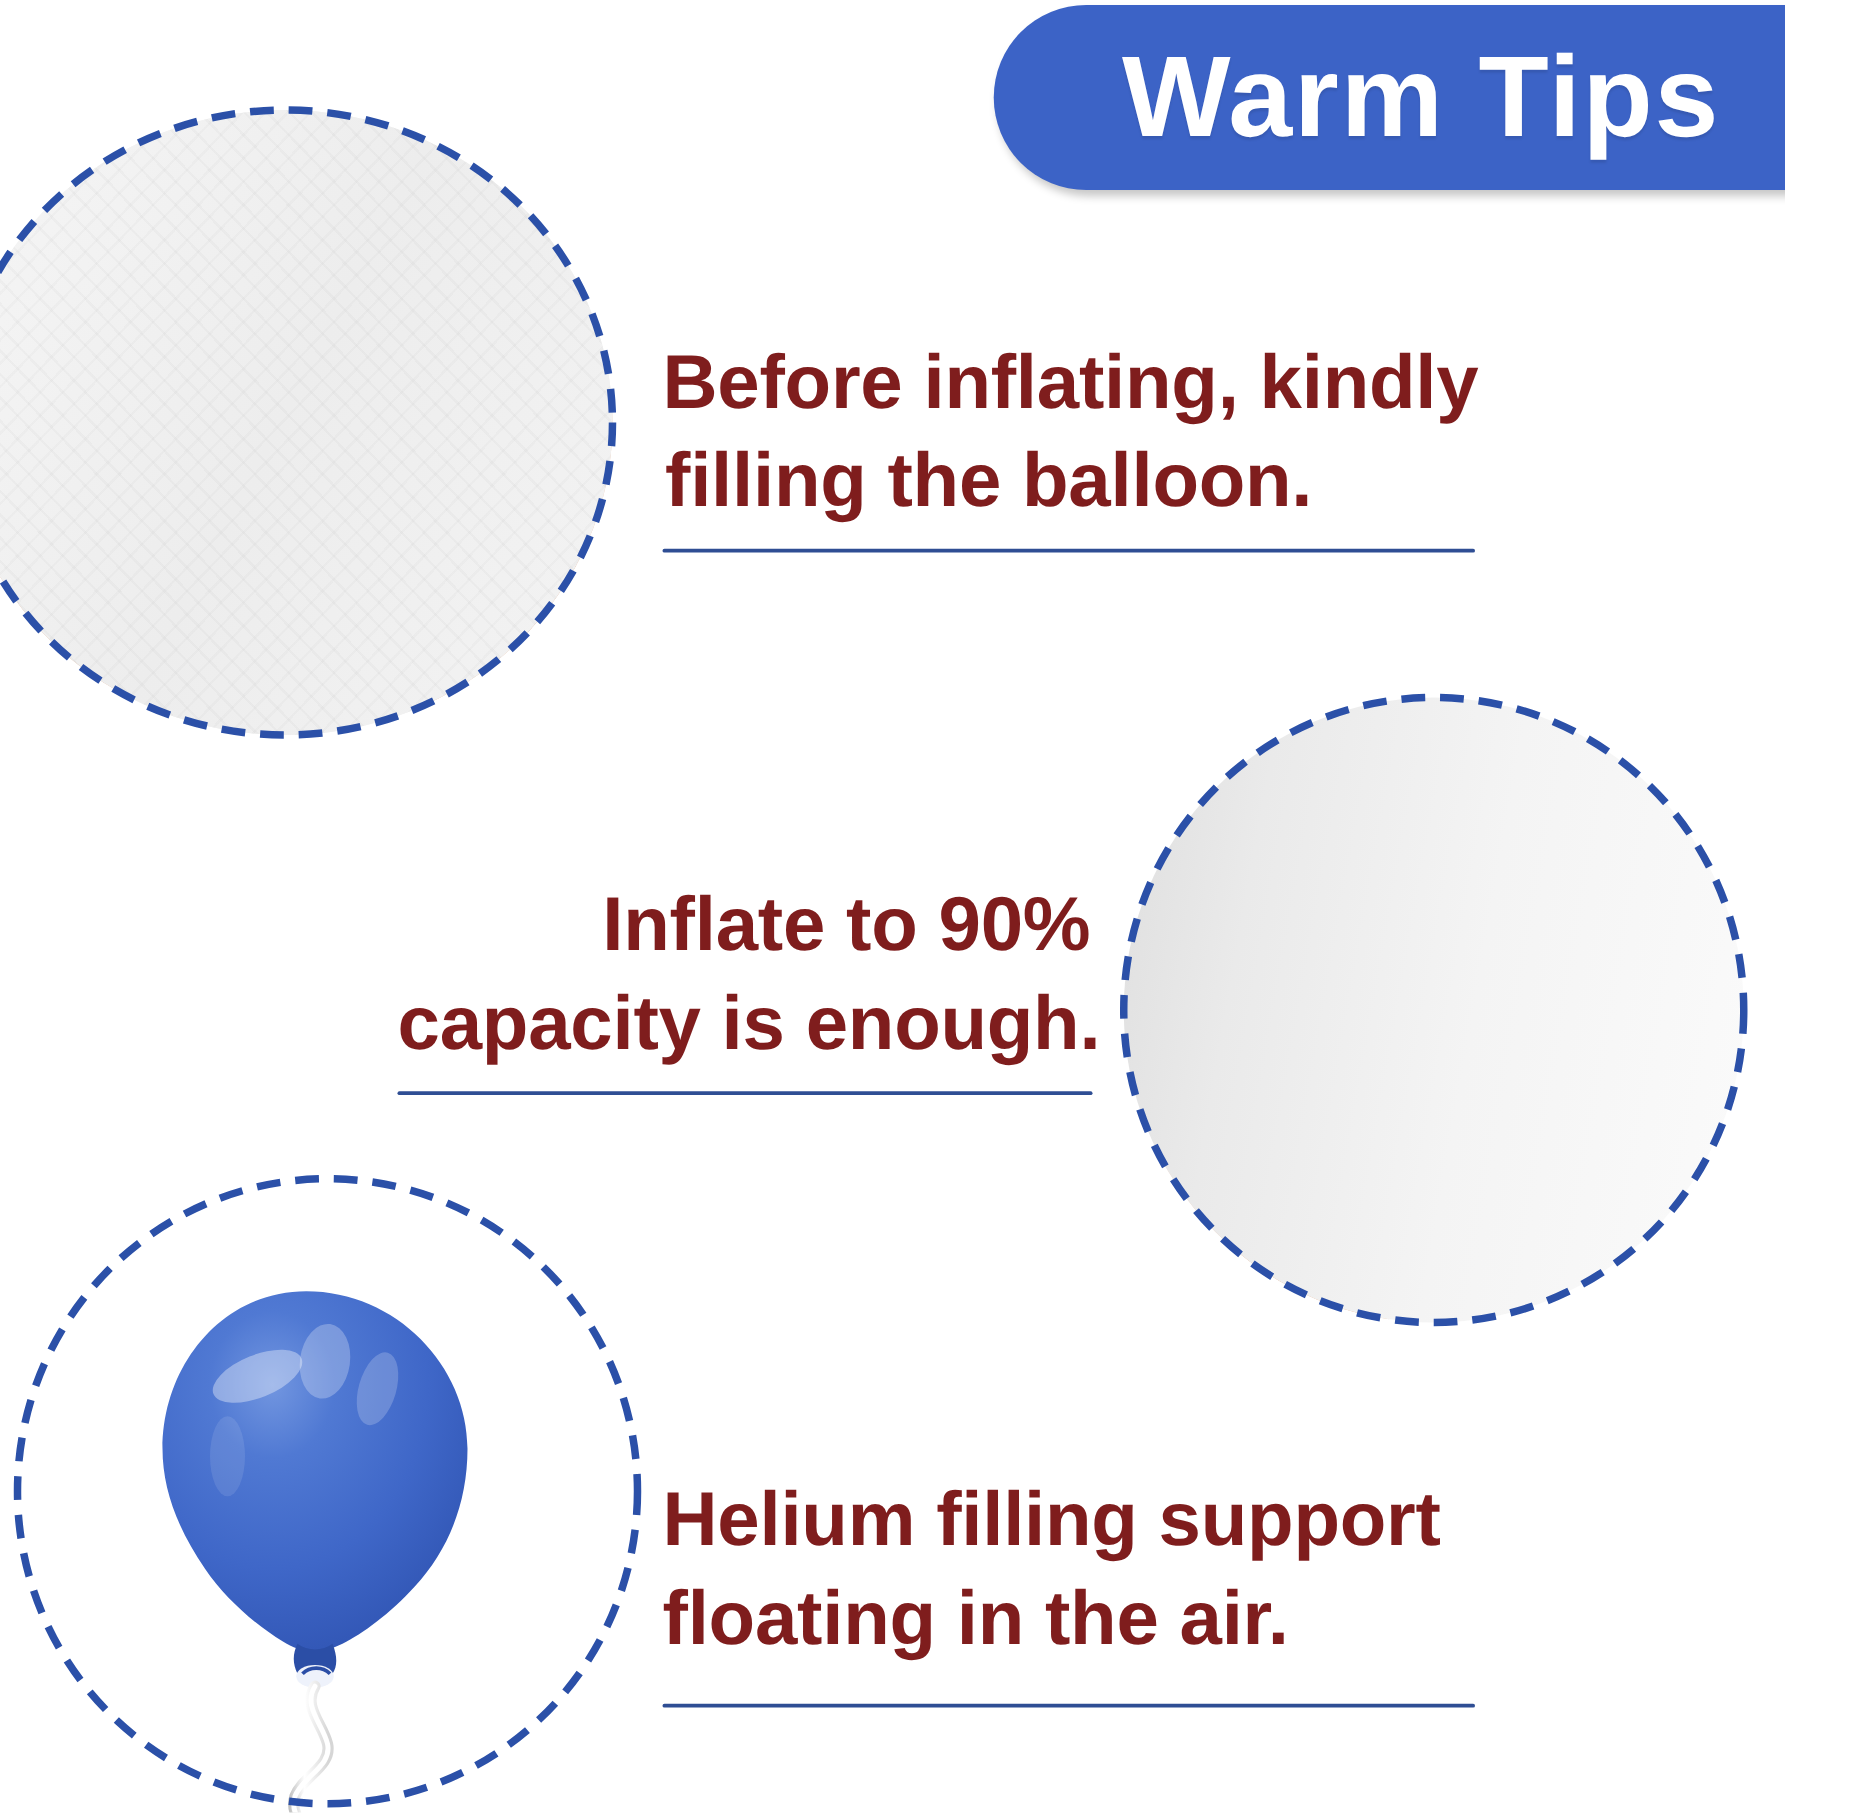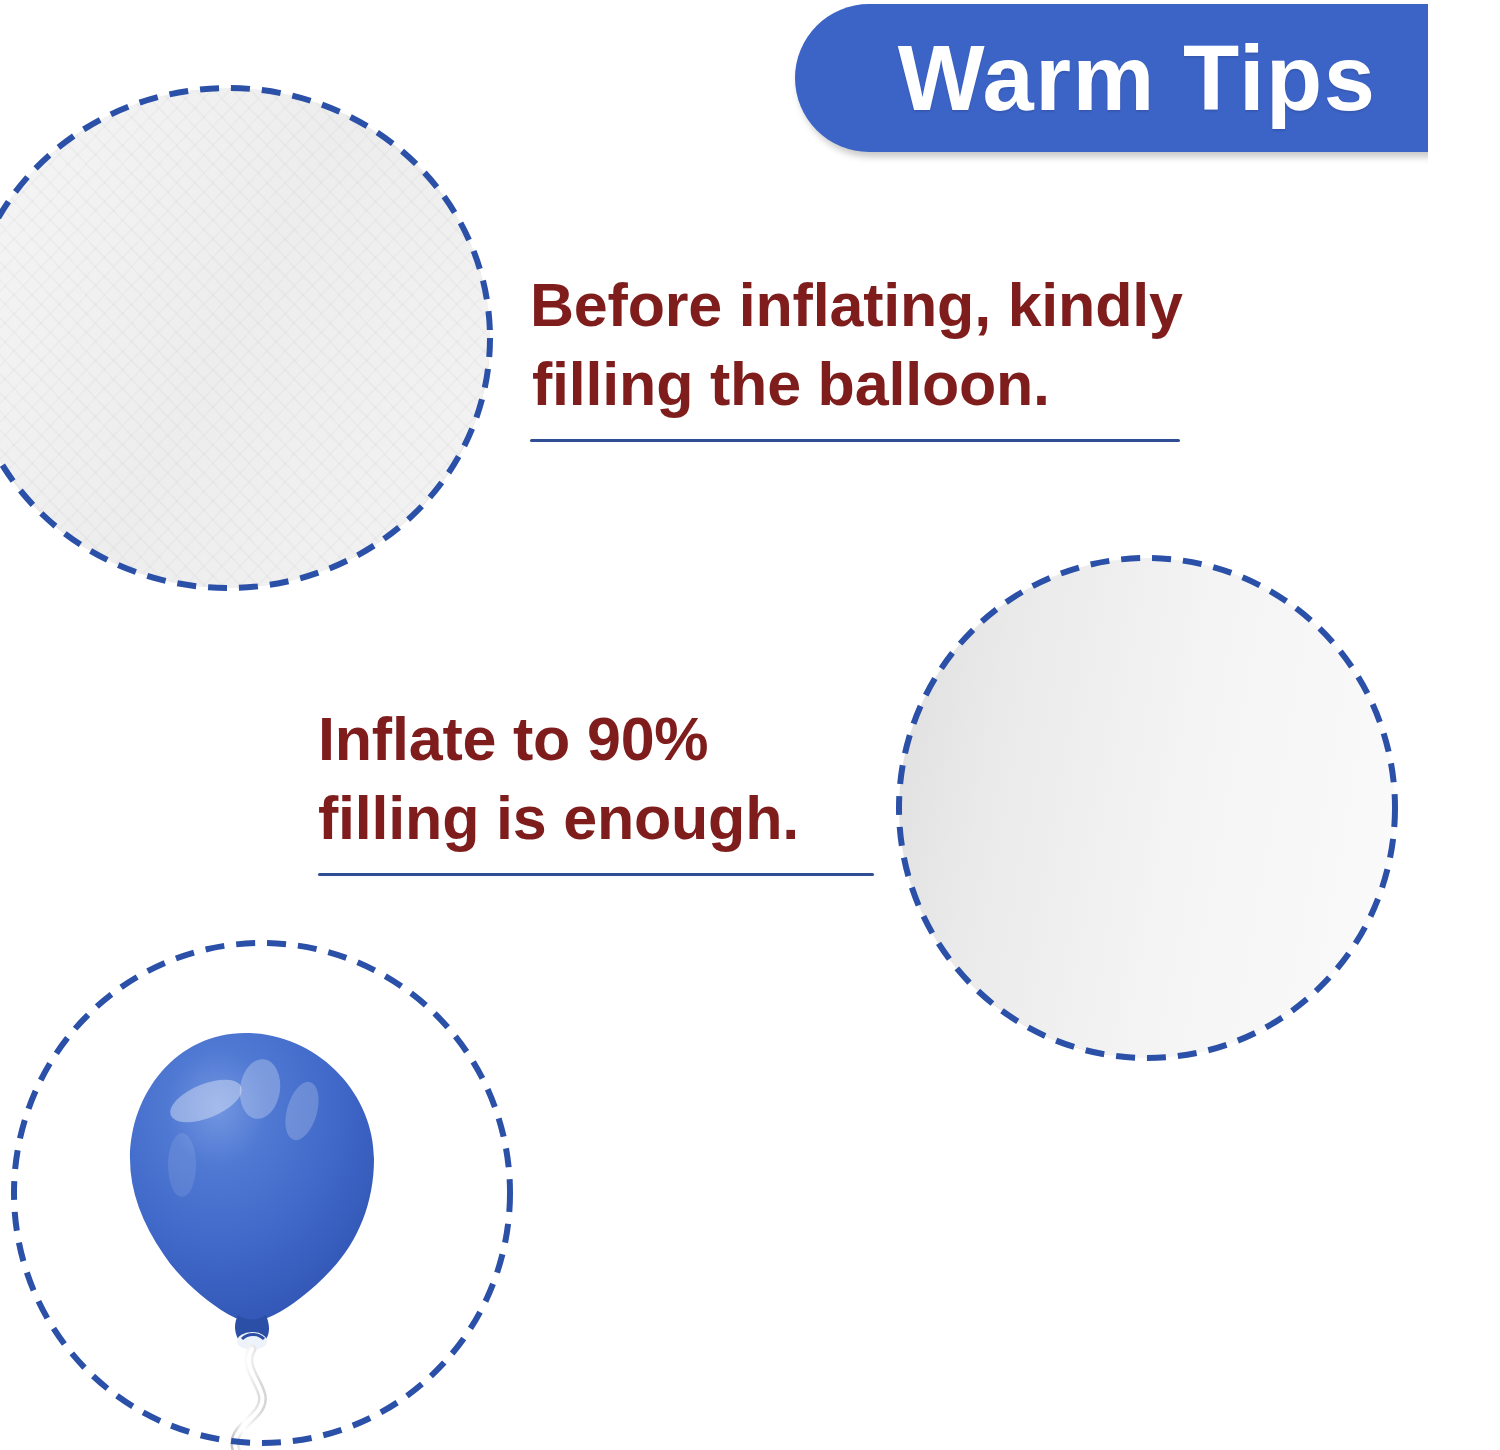--- a/index.html
+++ b/index.html
@@ -43,21 +43,21 @@
   }
   .rule{
     height:3px;background:#2F4E94;border-radius:2px;margin-top:14px;
   }
 
   #tip1{left:530px;top:266px;}
   #tip1 .l2{margin-left:2px;}
   #tip1 .rule{width:650px;margin-left:0px;}
 
   #tip2{left:318px;top:700px;}
-  #tip2 .l1{padding-right:8px;}
+  #tip2 .l1{text-align:right;padding-right:8px;}
   #tip2 .rule{width:556px;}
 
   #tip3{left:530px;top:1176px;}
   #tip3 .rule{width:650px;margin-top:28px;}
 
   
   .photo-circle{position:absolute;}
   .dash-ring{position:absolute;left:0;top:0;}
 
   
@@ -269,21 +269,21 @@
         </g>
       </svg>
     </div>
     <svg class="dash-ring" width="510" height="516" viewBox="0 0 510 516">
       <ellipse cx="252" cy="258" rx="248" ry="250" fill="none" stroke="#2B50A8" stroke-width="6" stroke-dasharray="19 12" stroke-linecap="butt"></ellipse>
     </svg>
   </div>
 
   <div class="tip-text" id="tip2">
     <div class="tip-line l1">Inflate to 90%</div>
-    <div class="tip-line l2">filling is enough.</div>
+    <div class="tip-line l2">capacity is enough.</div>
     <div class="rule"></div>
   </div>
 
   <div class="photo-circle" id="circle3">
     <div class="clip">
       <svg width="510" height="560" viewBox="0 0 510 560">
         <defs>
           <radialGradient id="balSm" cx="0.36" cy="0.26" r="0.85">
             <stop offset="0%" stop-color="#7296e0"></stop>
             <stop offset="24%" stop-color="#5079d3"></stop>
@@ -323,14 +323,19 @@
                  C256,478 232,486 226,502
                  C220,520 242,532 246,550
                  C250,568 226,578 220,596" fill="none" stroke="#ffffff" stroke-width="4" stroke-linecap="round"></path>
       </svg>
     </div>
     <svg class="dash-ring" width="510" height="516" viewBox="0 0 510 516">
       <ellipse cx="252" cy="258" rx="248" ry="250" fill="none" stroke="#2B50A8" stroke-width="6" stroke-dasharray="19 12" stroke-linecap="butt"></ellipse>
     </svg>
   </div>
 
+  <div class="tip-text" id="tip3">
+    <div class="tip-line l1">Helium filling support</div>
+    <div class="tip-line l2">floating in the air.</div>
+    <div class="rule"></div>
+  </div>
 
 </div>
 
 </body></html>

